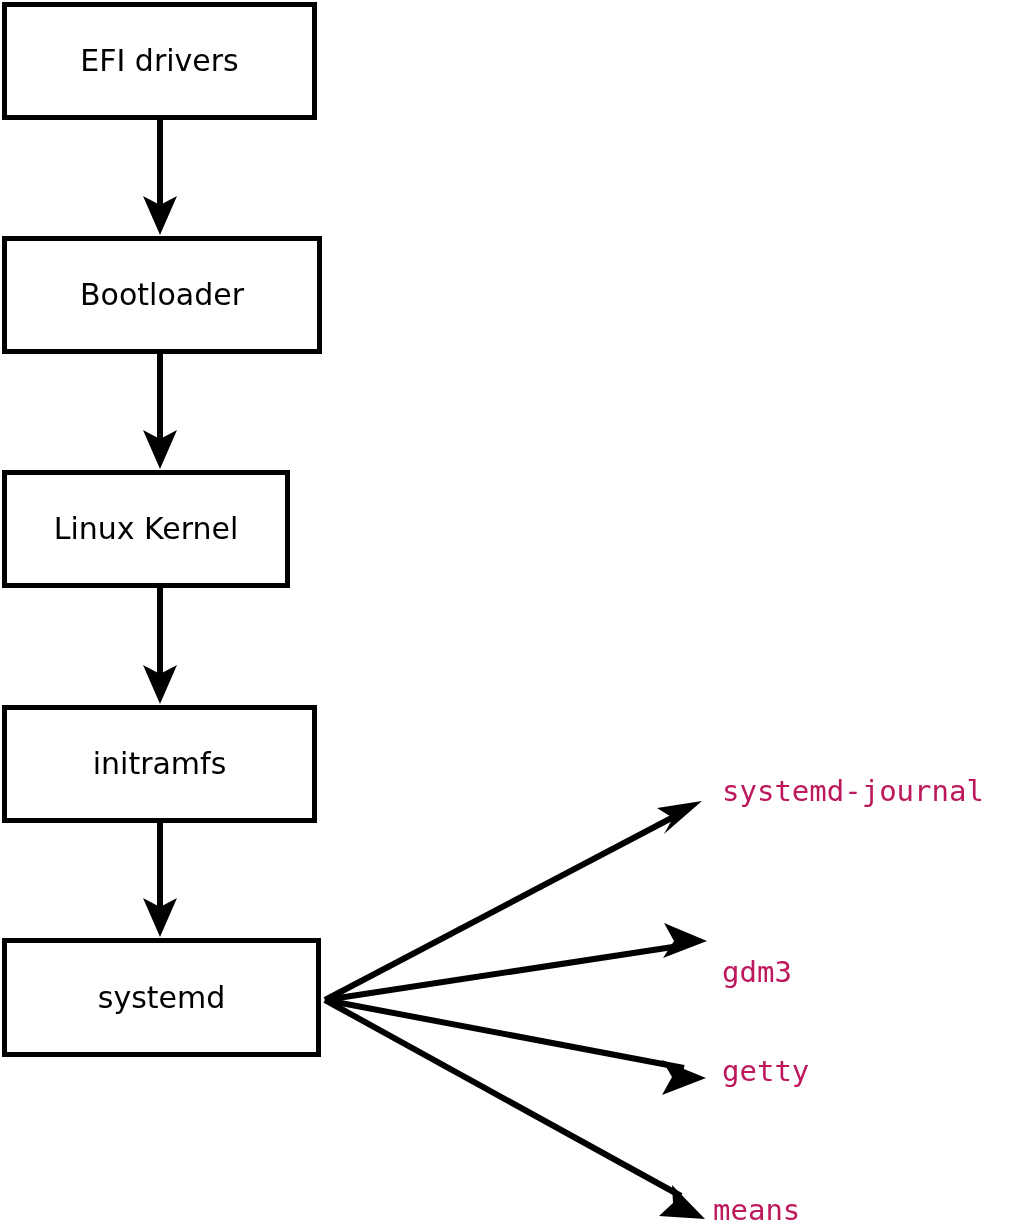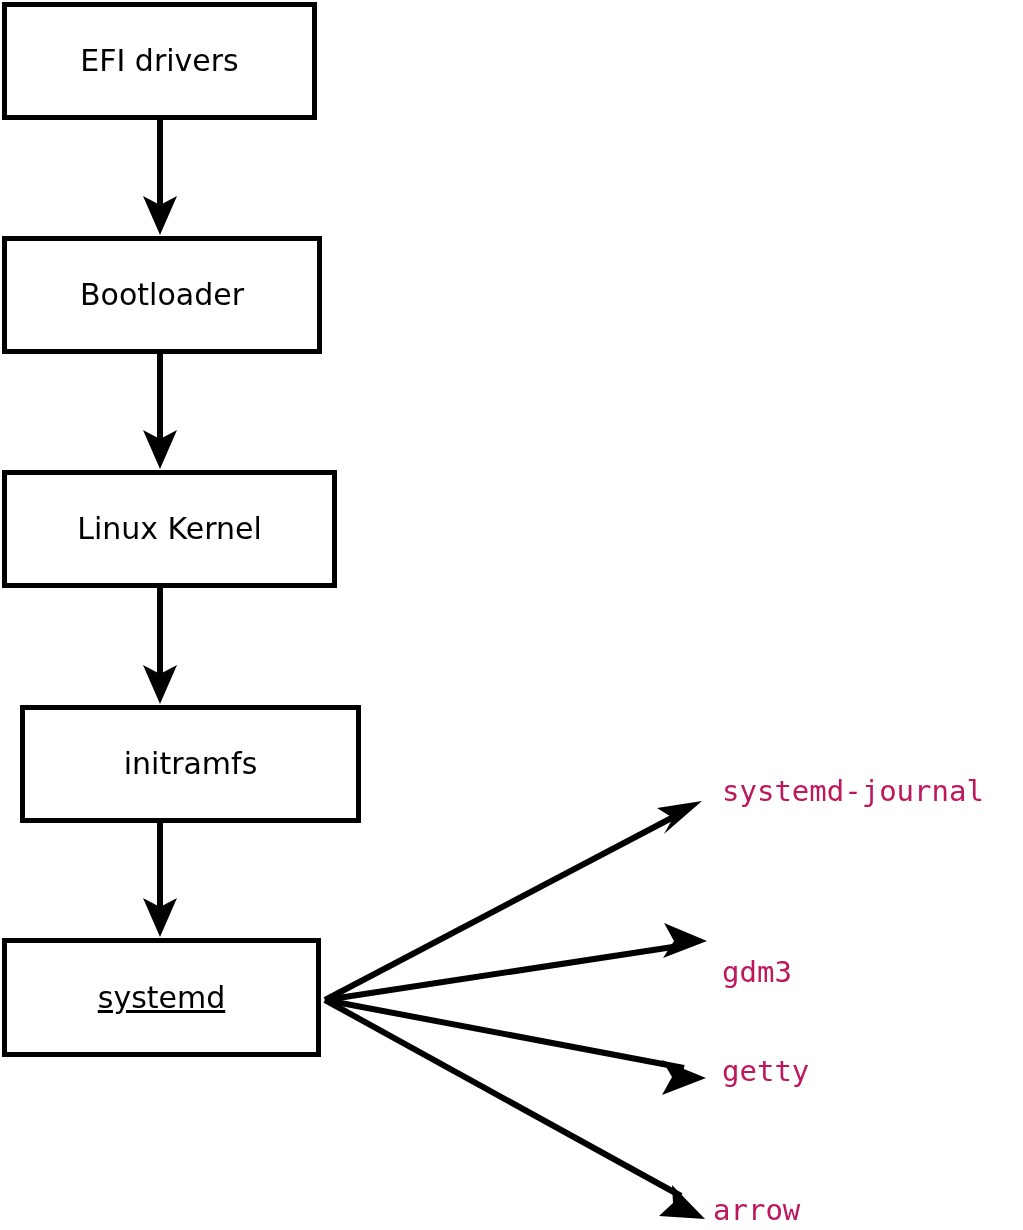--- a/index.html
+++ b/index.html
@@ -39,23 +39,23 @@
   .node-label {
     font-family: "DejaVu Sans", sans-serif;
     font-size: 30px;
     line-height: 1;
     color: #000000;
     white-space: nowrap;
   }
 
   .box-efi        { left: 2px;  top: 2px;    width: 315px; height: 118px; }
   .box-bootloader { left: 2px;  top: 236px;  width: 320px; height: 118px; }
-  .box-kernel     { left: 2px;  top: 470px;  width: 335px; height: 118px; }
-  .box-initramfs  { left: 20px;  top: 705px;  width: 341px; height: 118px; }
-  .box-systemd    { left: 2px;  top: 938px;  width: 319px; height: 119px; text-decoration: underline; }
+  .box-kernel     { left: 2px;  top: 470px;  width: 288px; height: 118px; }
+  .box-initramfs  { left: 2px;  top: 705px;  width: 315px; height: 118px; }
+  .box-systemd    { left: 2px;  top: 938px;  width: 319px; height: 119px; }
 
   
   #arrow-layer {
     position: absolute;
     left: 0;
     top: 0;
     width: 1023px;
     height: 1230px;
     pointer-events: none;
   }
@@ -150,16 +150,16 @@
 
     <g>
       <line x1="325" y1="1000" x2="681" y2="1196" stroke="#000000" stroke-width="6"></line>
       <polygon points="705,1219 659,1216 673,1203 672,1185" fill="#000000"></polygon>
     </g>
   </svg>
 
   <div class="leaf-label leaf-journal">systemd-journal</div>
   <div class="leaf-label leaf-gdm3">gdm3</div>
   <div class="leaf-label leaf-getty">getty</div>
-  <div class="leaf-label leaf-sshd">arrow</div>
+  <div class="leaf-label leaf-sshd">means</div>
 
 
 </div>
 
 </body></html>

